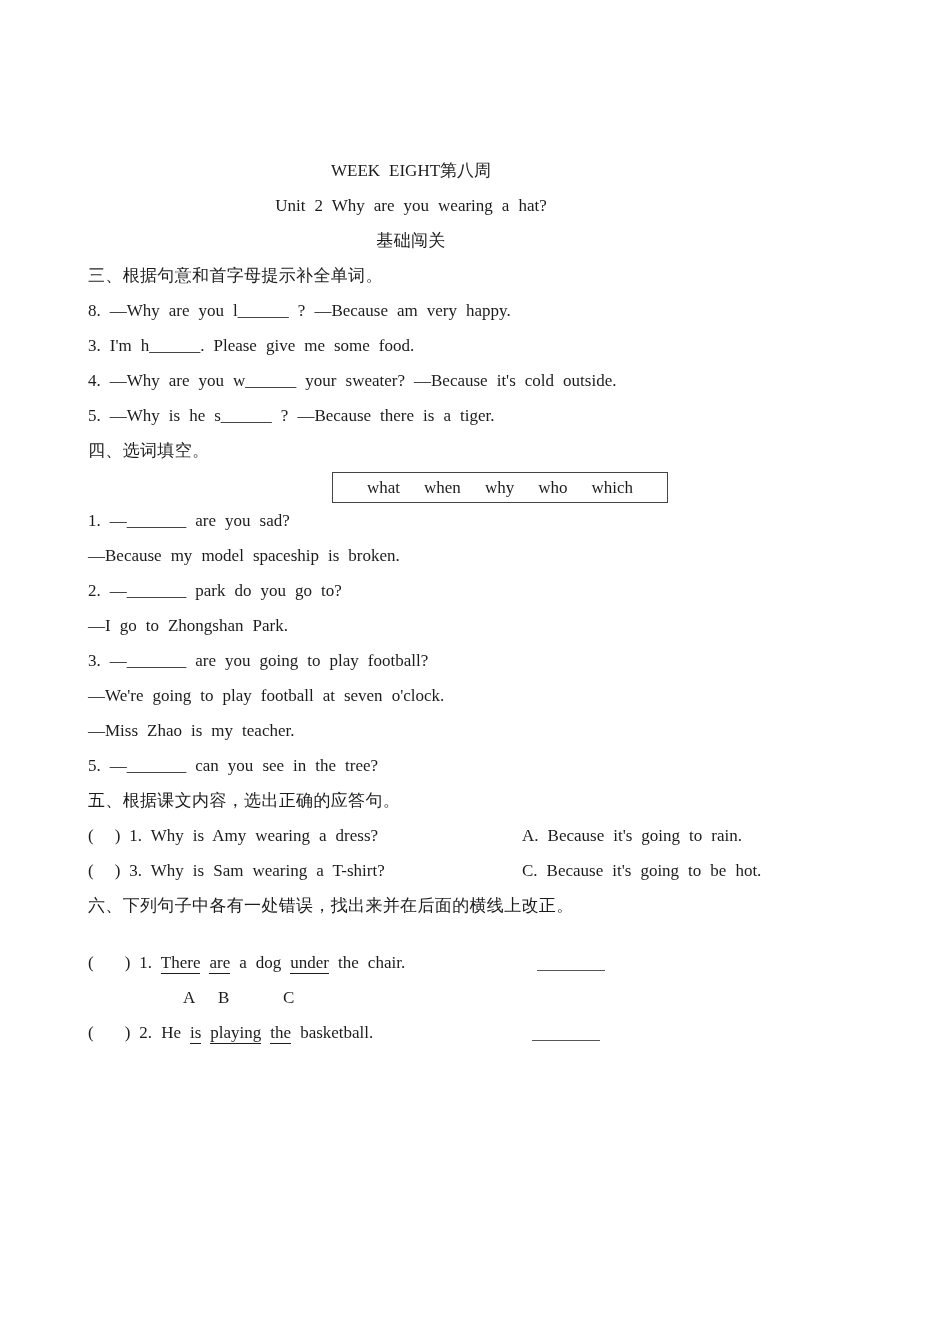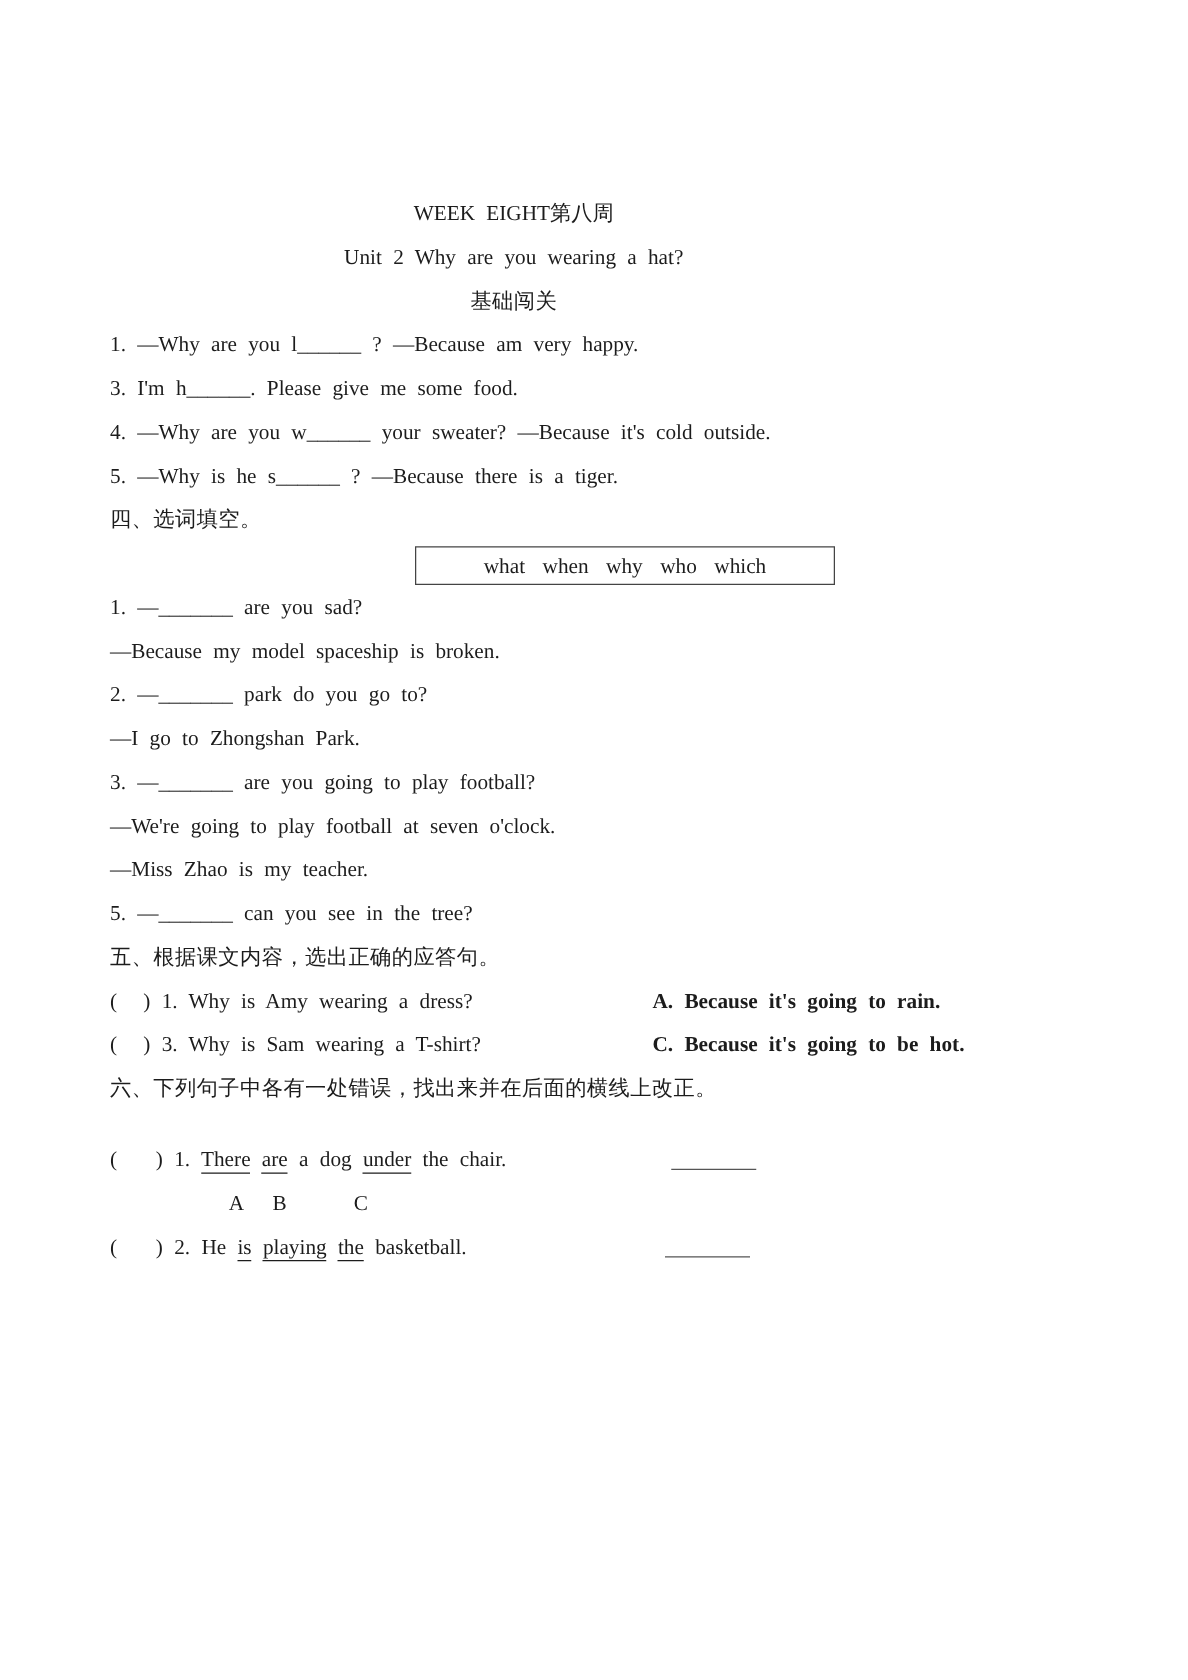--- a/index.html
+++ b/index.html
@@ -30,28 +30,28 @@
   
   .boxline { height: 35px; }
   .word-box {
     position: absolute;
     left: 244px; top: 4px;
     width: 336px; height: 31px;
     border: 1px solid #444;
     display: flex;
     justify-content: center;
     align-items: center;
-    gap: 14px;
+    gap: 24px;
     line-height: 29px;
   }
   .word-box span { word-spacing: normal; }
   
   .opt {
     position: absolute;
-    left: 434px; top: 0; font-weight: bold;
+    left: 434px; top: 0;
   }
   .psp5 { display: inline-block; width: 21px; }
   .psp6 { display: inline-block; width: 31px; }
   
   .u {
     border-bottom: 1px solid #1c1c1c;
     padding-bottom: 1px;
   }
   
   .blank {
@@ -72,21 +72,22 @@
 </style>
 </head>
 <body>
 
 <div class="page">
 
   <div class="line center">WEEK EIGHT第八周</div>
   <div class="line center">Unit 2 Why are you wearing a hat?</div>
   <div class="line center cn">基础闯关</div>
 
-  <div class="line">1. —Why are you l______ ? —Because am very happy.</div>
+  <div class="line cn">三、根据句意和首字母提示补全单词。</div>
+  <div class="line">8. —Why are you l______ ? —Because am very happy.</div>
   <div class="line">3. I'm h______. Please give me some food.</div>
   <div class="line">4. —Why are you w______ your sweater? —Because it's cold outside.</div>
   <div class="line">5. —Why is he s______ ? —Because there is a tiger.</div>
 
   <div class="line cn">四、选词填空。</div>
   <div class="line boxline">
     <div class="word-box">
       <span>what</span>
       <span>when</span>
       <span>why</span>

